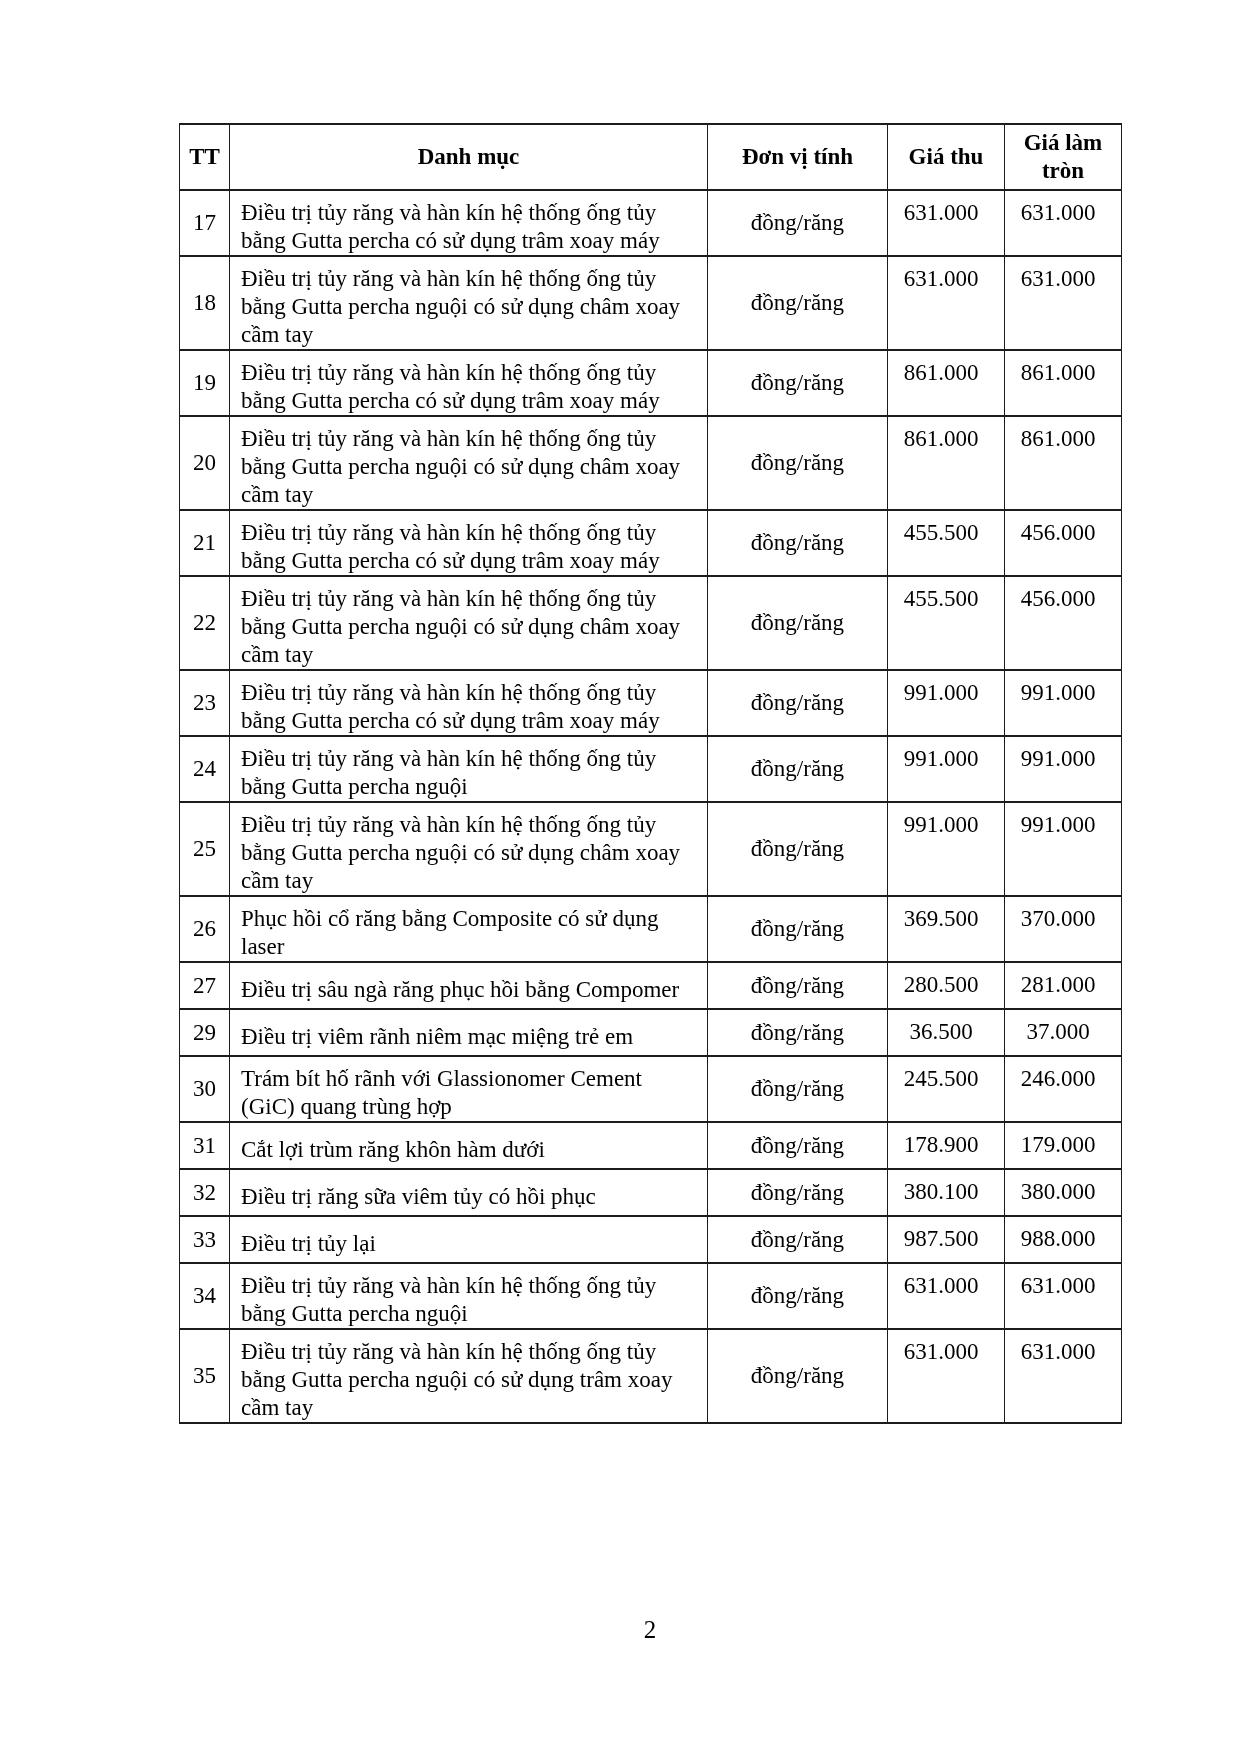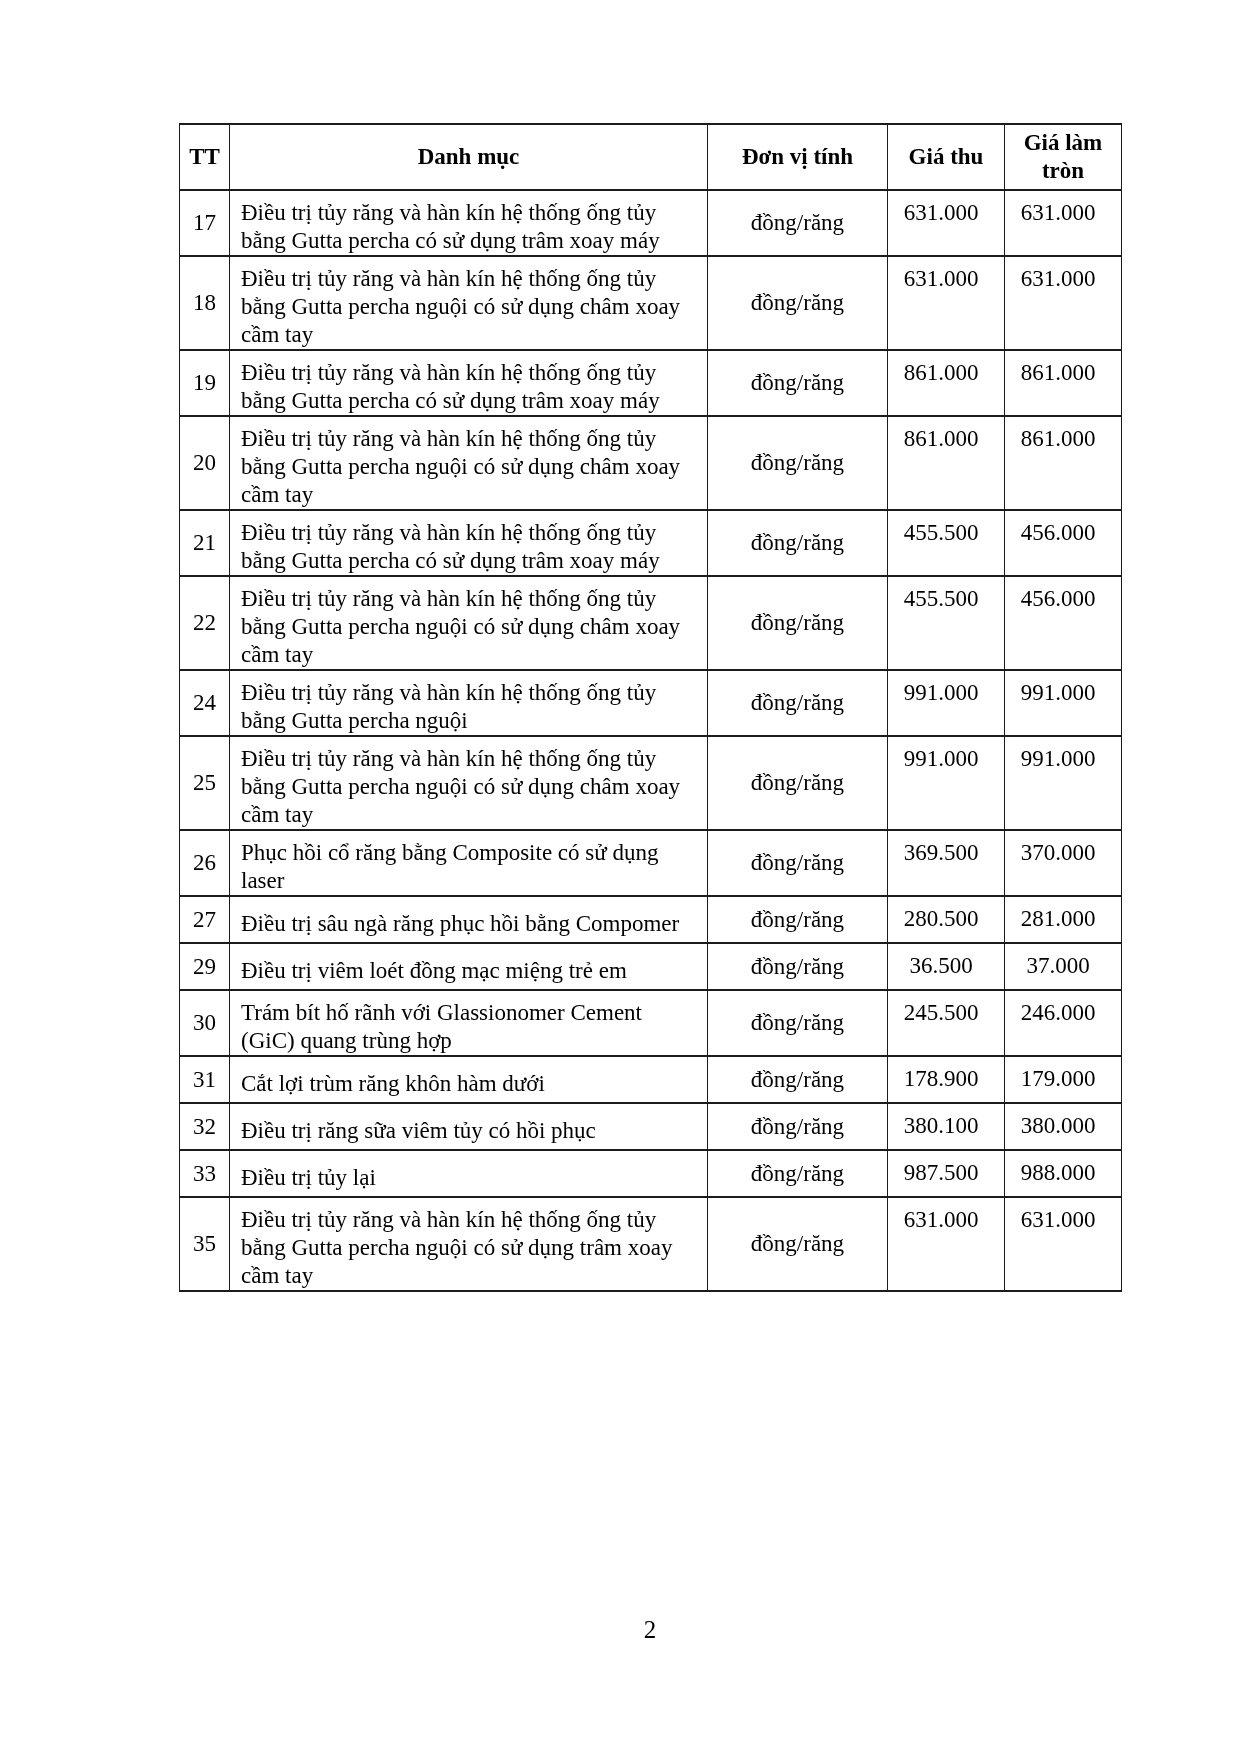--- a/index.html
+++ b/index.html
@@ -137,20 +137,27 @@
           <td class="col-gia_lam_tron">456.000</td>
         </tr>
         <tr>
           <td class="col-tt">22</td>
           <td class="col-danh_muc">Điều trị tủy răng và hàn kín hệ thống ống tủy bằng Gutta percha nguội có sử dụng châm xoay cầm tay</td>
           <td class="col-don_vi_tinh">đồng/răng</td>
           <td class="col-gia_thu">455.500</td>
           <td class="col-gia_lam_tron">456.000</td>
         </tr>
         <tr>
+          <td class="col-tt">23</td>
+          <td class="col-danh_muc">Điều trị tủy răng và hàn kín hệ thống ống tủy bằng Gutta percha có sử dụng trâm xoay máy</td>
+          <td class="col-don_vi_tinh">đồng/răng</td>
+          <td class="col-gia_thu">991.000</td>
+          <td class="col-gia_lam_tron">991.000</td>
+        </tr>
+        <tr>
           <td class="col-tt">24</td>
           <td class="col-danh_muc">Điều trị tủy răng và hàn kín hệ thống ống tủy bằng Gutta percha nguội</td>
           <td class="col-don_vi_tinh">đồng/răng</td>
           <td class="col-gia_thu">991.000</td>
           <td class="col-gia_lam_tron">991.000</td>
         </tr>
         <tr>
           <td class="col-tt">25</td>
           <td class="col-danh_muc">Điều trị tủy răng và hàn kín hệ thống ống tủy bằng Gutta percha nguội có sử dụng châm xoay cầm tay</td>
           <td class="col-don_vi_tinh">đồng/răng</td>
@@ -166,21 +173,21 @@
         </tr>
         <tr>
           <td class="col-tt">27</td>
           <td class="col-danh_muc">Điều trị sâu ngà răng phục hồi bằng Compomer</td>
           <td class="col-don_vi_tinh">đồng/răng</td>
           <td class="col-gia_thu">280.500</td>
           <td class="col-gia_lam_tron">281.000</td>
         </tr>
         <tr>
           <td class="col-tt">29</td>
-          <td class="col-danh_muc">Điều trị viêm loét đồng mạc miệng trẻ em</td>
+          <td class="col-danh_muc">Điều trị viêm rãnh niêm mạc miệng trẻ em</td>
           <td class="col-don_vi_tinh">đồng/răng</td>
           <td class="col-gia_thu">36.500</td>
           <td class="col-gia_lam_tron">37.000</td>
         </tr>
         <tr>
           <td class="col-tt">30</td>
           <td class="col-danh_muc">Trám bít hố rãnh với Glassionomer Cement (GiC) quang trùng hợp</td>
           <td class="col-don_vi_tinh">đồng/răng</td>
           <td class="col-gia_thu">245.500</td>
           <td class="col-gia_lam_tron">246.000</td>
@@ -198,20 +205,27 @@
           <td class="col-don_vi_tinh">đồng/răng</td>
           <td class="col-gia_thu">380.100</td>
           <td class="col-gia_lam_tron">380.000</td>
         </tr>
         <tr>
           <td class="col-tt">33</td>
           <td class="col-danh_muc">Điều trị tủy lại</td>
           <td class="col-don_vi_tinh">đồng/răng</td>
           <td class="col-gia_thu">987.500</td>
           <td class="col-gia_lam_tron">988.000</td>
+        </tr>
+        <tr>
+          <td class="col-tt">34</td>
+          <td class="col-danh_muc">Điều trị tủy răng và hàn kín hệ thống ống tủy bằng Gutta percha nguội</td>
+          <td class="col-don_vi_tinh">đồng/răng</td>
+          <td class="col-gia_thu">631.000</td>
+          <td class="col-gia_lam_tron">631.000</td>
         </tr>
         <tr>
           <td class="col-tt">35</td>
           <td class="col-danh_muc">Điều trị tủy răng và hàn kín hệ thống ống tủy bằng Gutta percha nguội có sử dụng trâm xoay cầm tay</td>
           <td class="col-don_vi_tinh">đồng/răng</td>
           <td class="col-gia_thu">631.000</td>
           <td class="col-gia_lam_tron">631.000</td>
         </tr>
       </tbody>
   </table>

